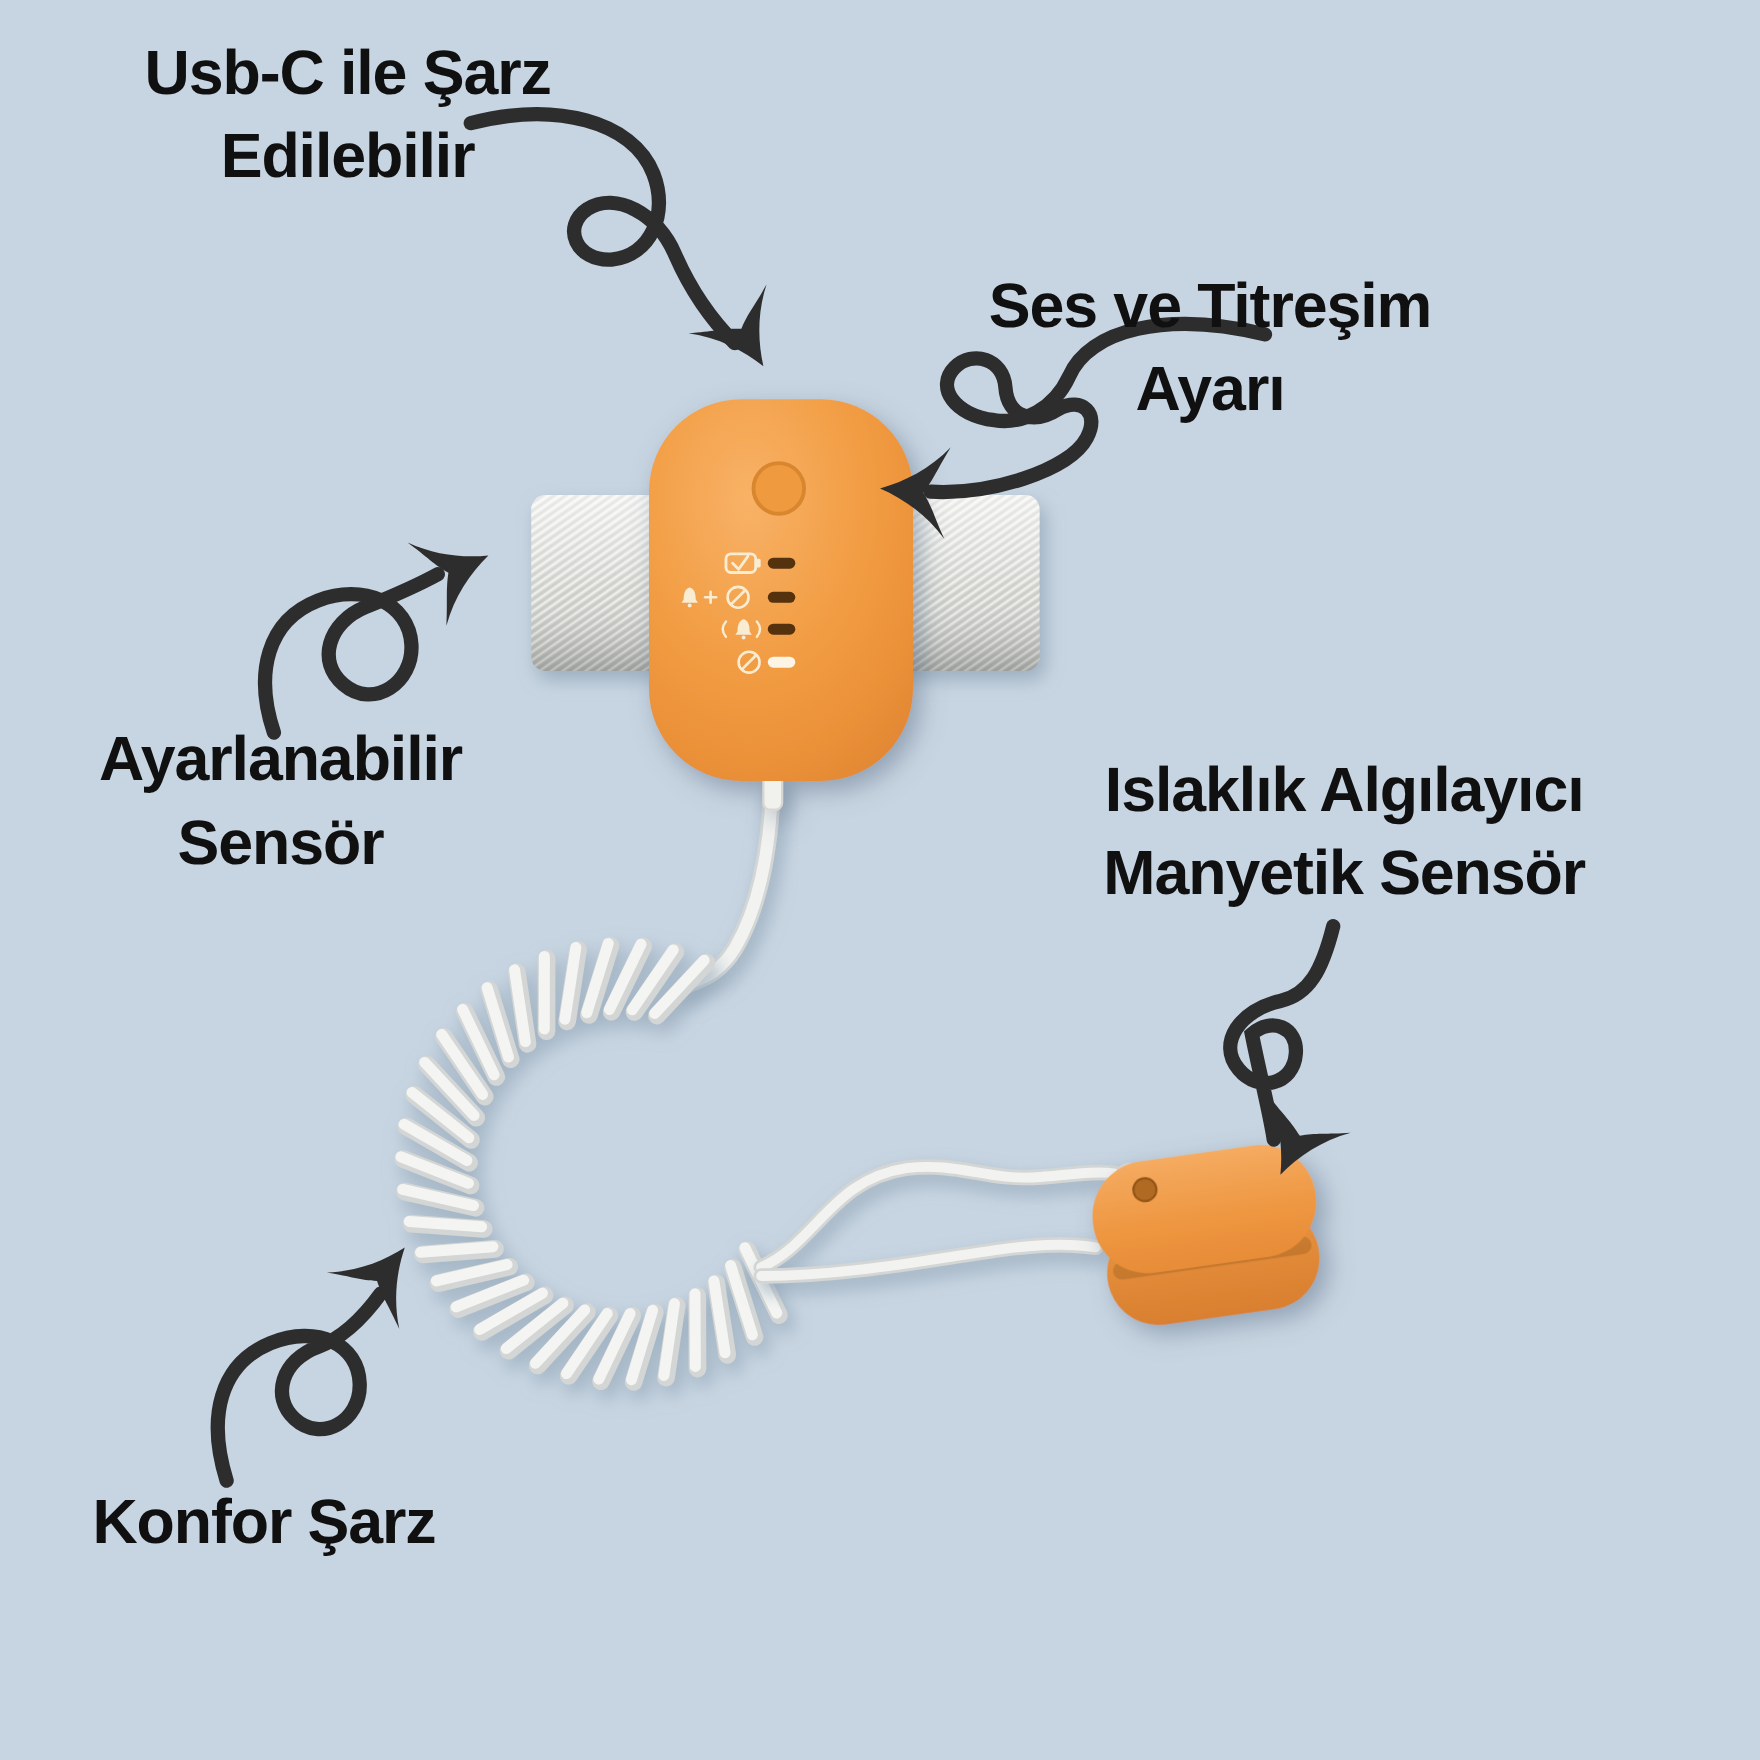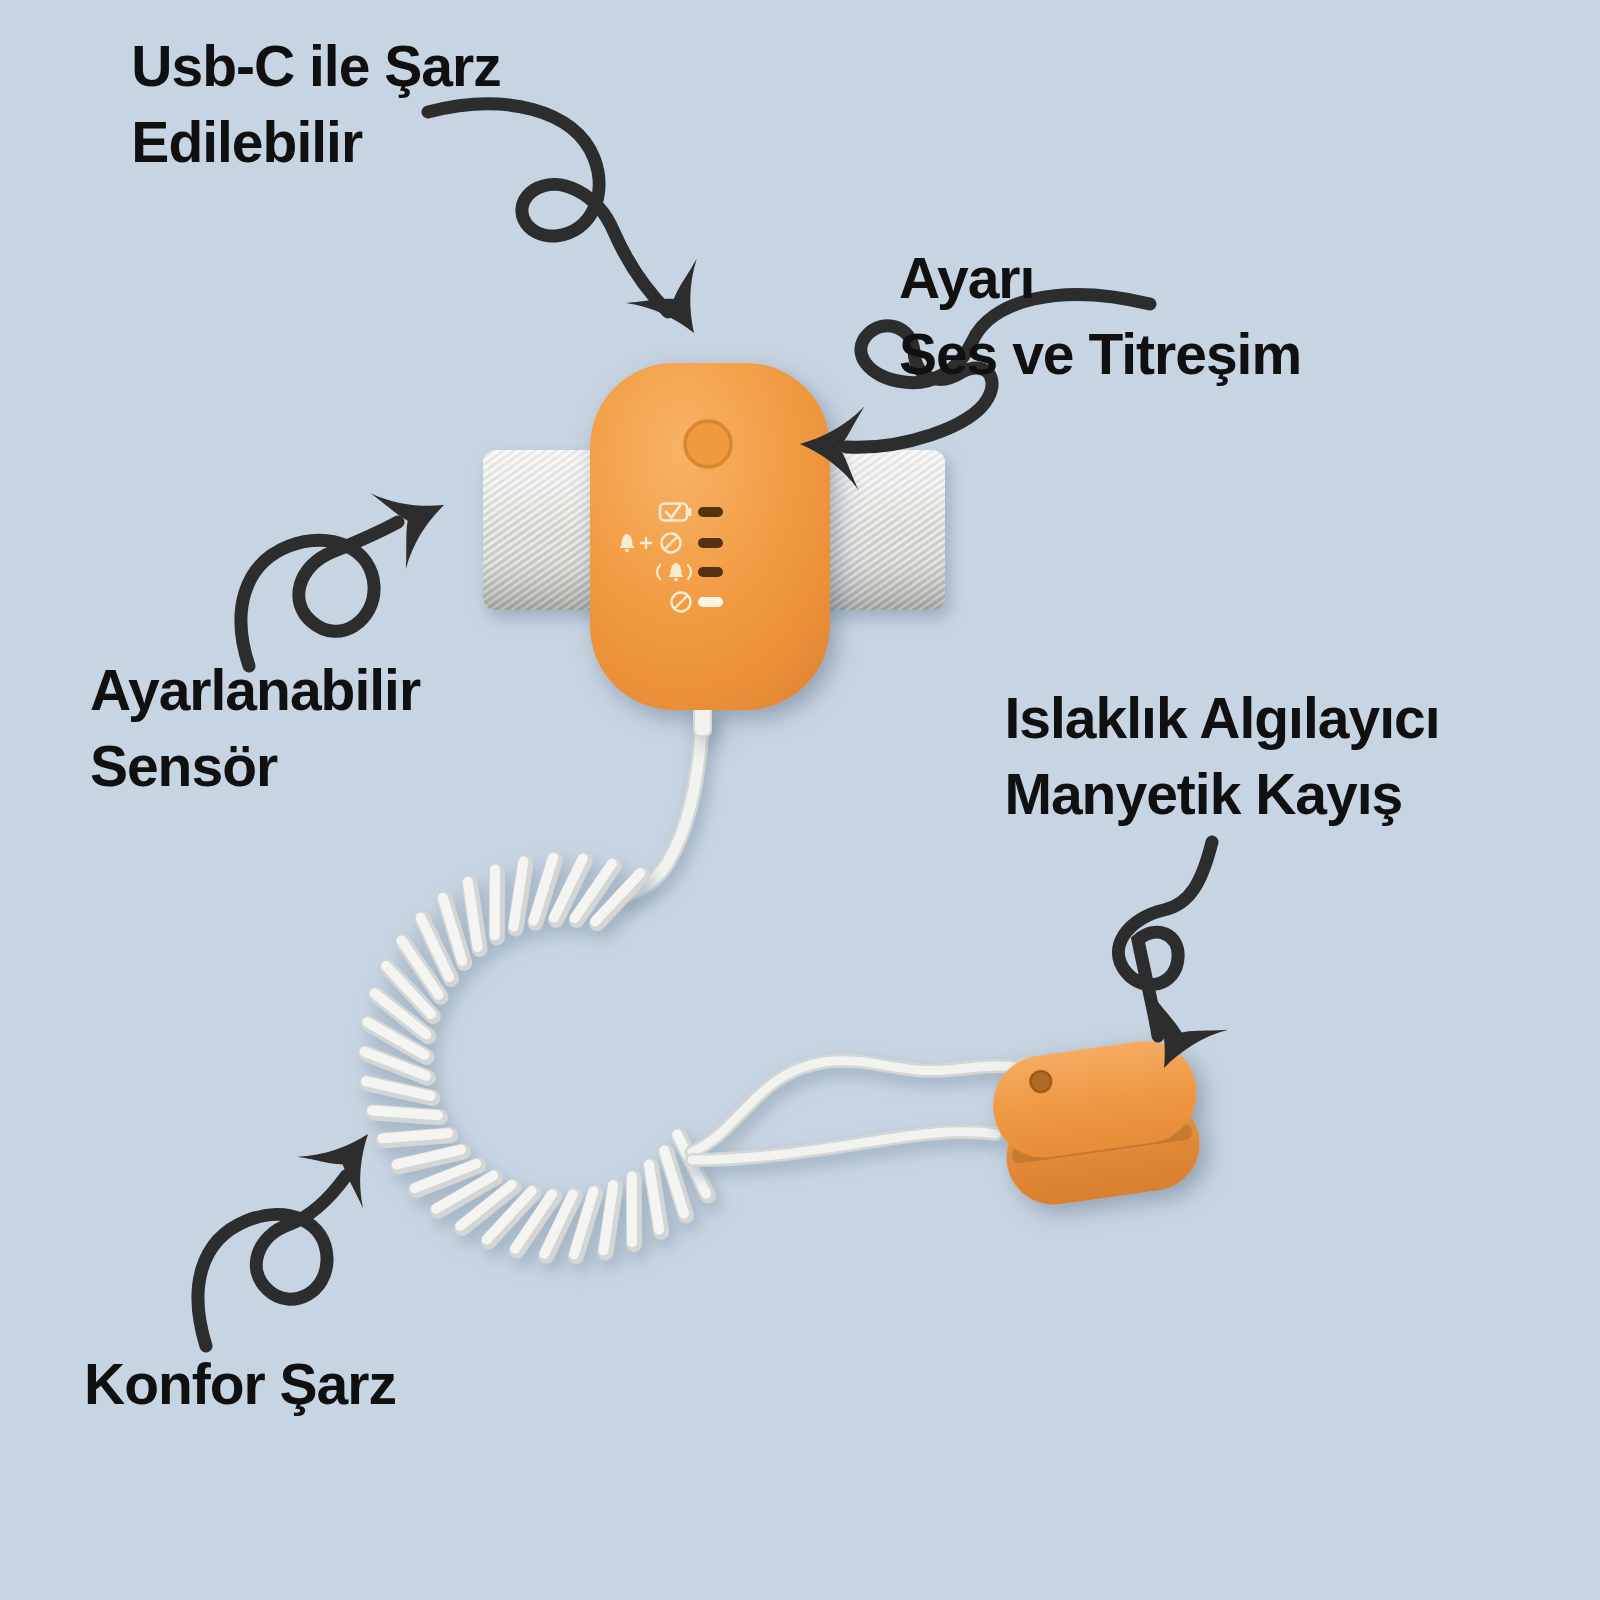--- a/index.html
+++ b/index.html
@@ -4,21 +4,21 @@
 <style>
   html,body{margin:0;padding:0;}
   .canvas{
     position:relative;width:1600px;height:1600px;
     background:#c7d4e1;overflow:hidden;
     font-family:"Liberation Sans", sans-serif;
   }
   svg.scene{position:absolute;left:0;top:0;}
   .label{
     position:absolute;transform:translateX(-50%);
-    text-align:left;white-space:nowrap;
+    text-align:center;white-space:nowrap;
     font-weight:800;font-size:57px;line-height:76px;
     letter-spacing:-1px;color:#101010;
   }
 </style>
 </head>
 <body>
 
 <div class="canvas">
 
 <svg class="scene" width="1600" height="1600" viewBox="0 0 1600 1600">
@@ -222,31 +222,31 @@
     </g>
   </g>
 </svg>
 
 <div class="label" style="left:316px;top:28px">
   <div>Usb-C ile Şarz</div>
   <div>Edilebilir</div>
 </div>
 
 <div class="label" style="left:1100px;top:240px">
+  <div>Ses ve Titreşim</div>
   <div>Ayarı</div>
-  <div>Ses ve Titreşim</div>
 </div>
 
 <div class="label" style="left:255px;top:652px">
   <div>Ayarlanabilir</div>
   <div>Sensör</div>
 </div>
 
 <div class="label" style="left:1222px;top:680px">
   <div>Islaklık Algılayıcı</div>
-  <div>Manyetik Kayış</div>
+  <div>Manyetik Sensör</div>
 </div>
 
 <div class="label" style="left:240px;top:1346px">
   <div>Konfor Şarz</div>
 </div>
 
 </div>
 
 </body></html>

